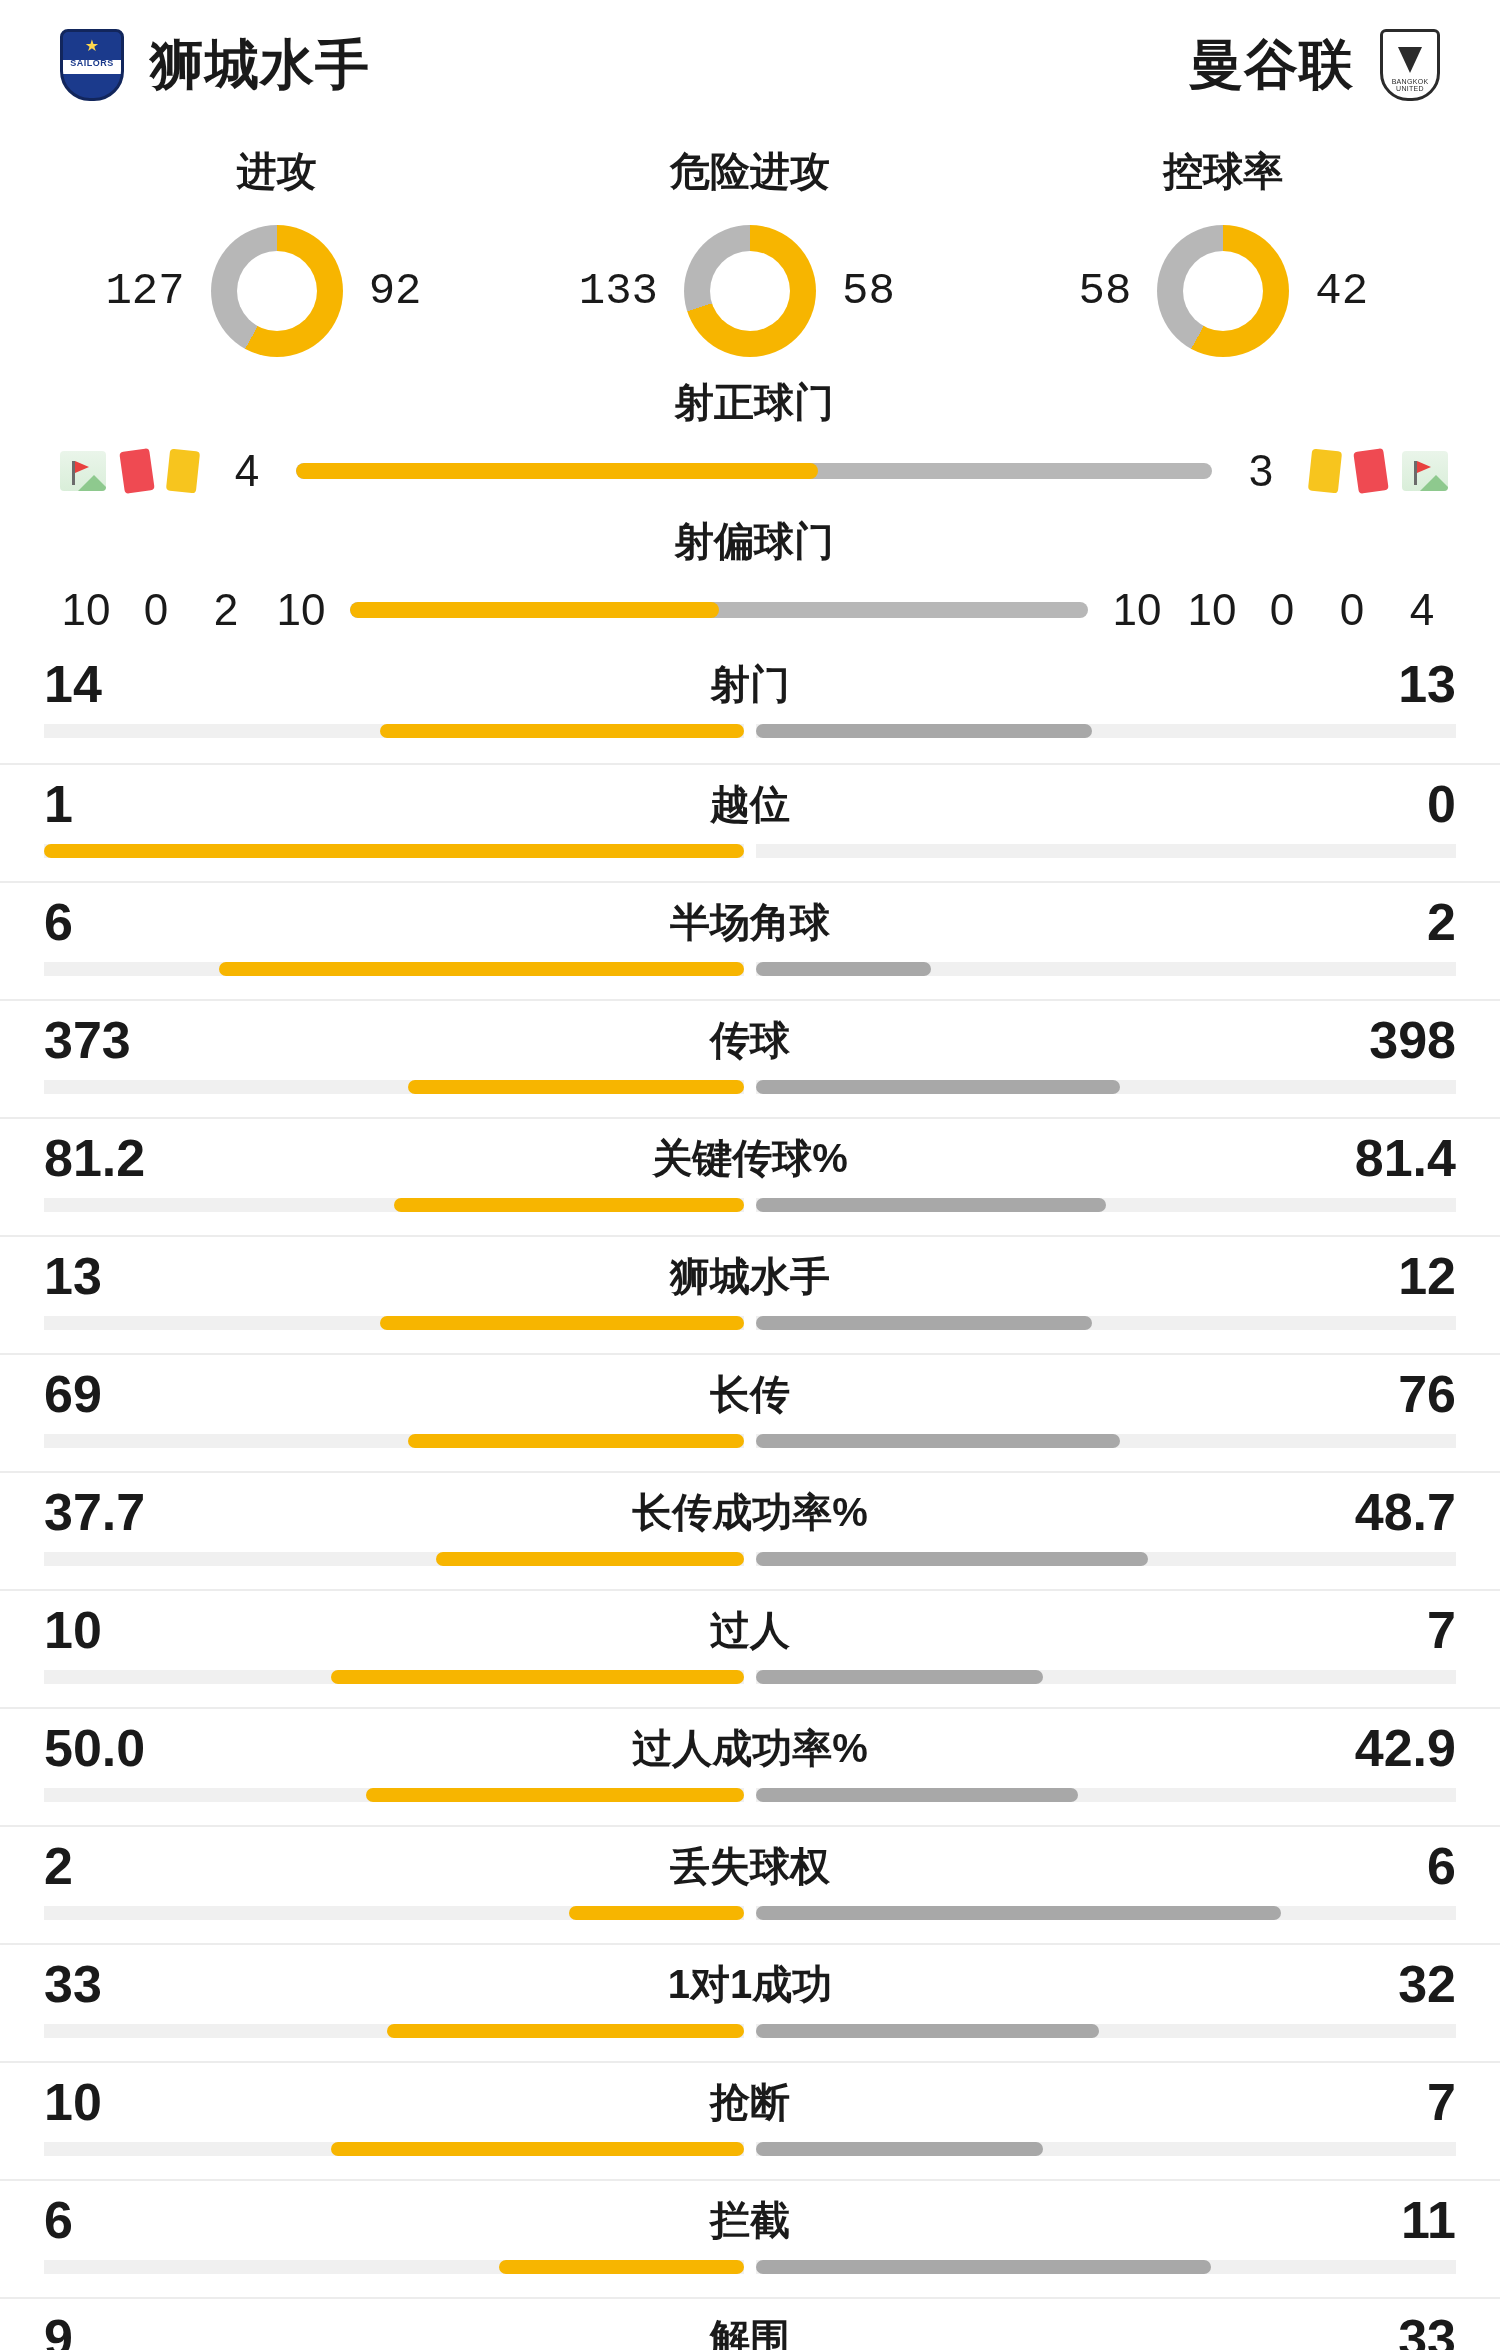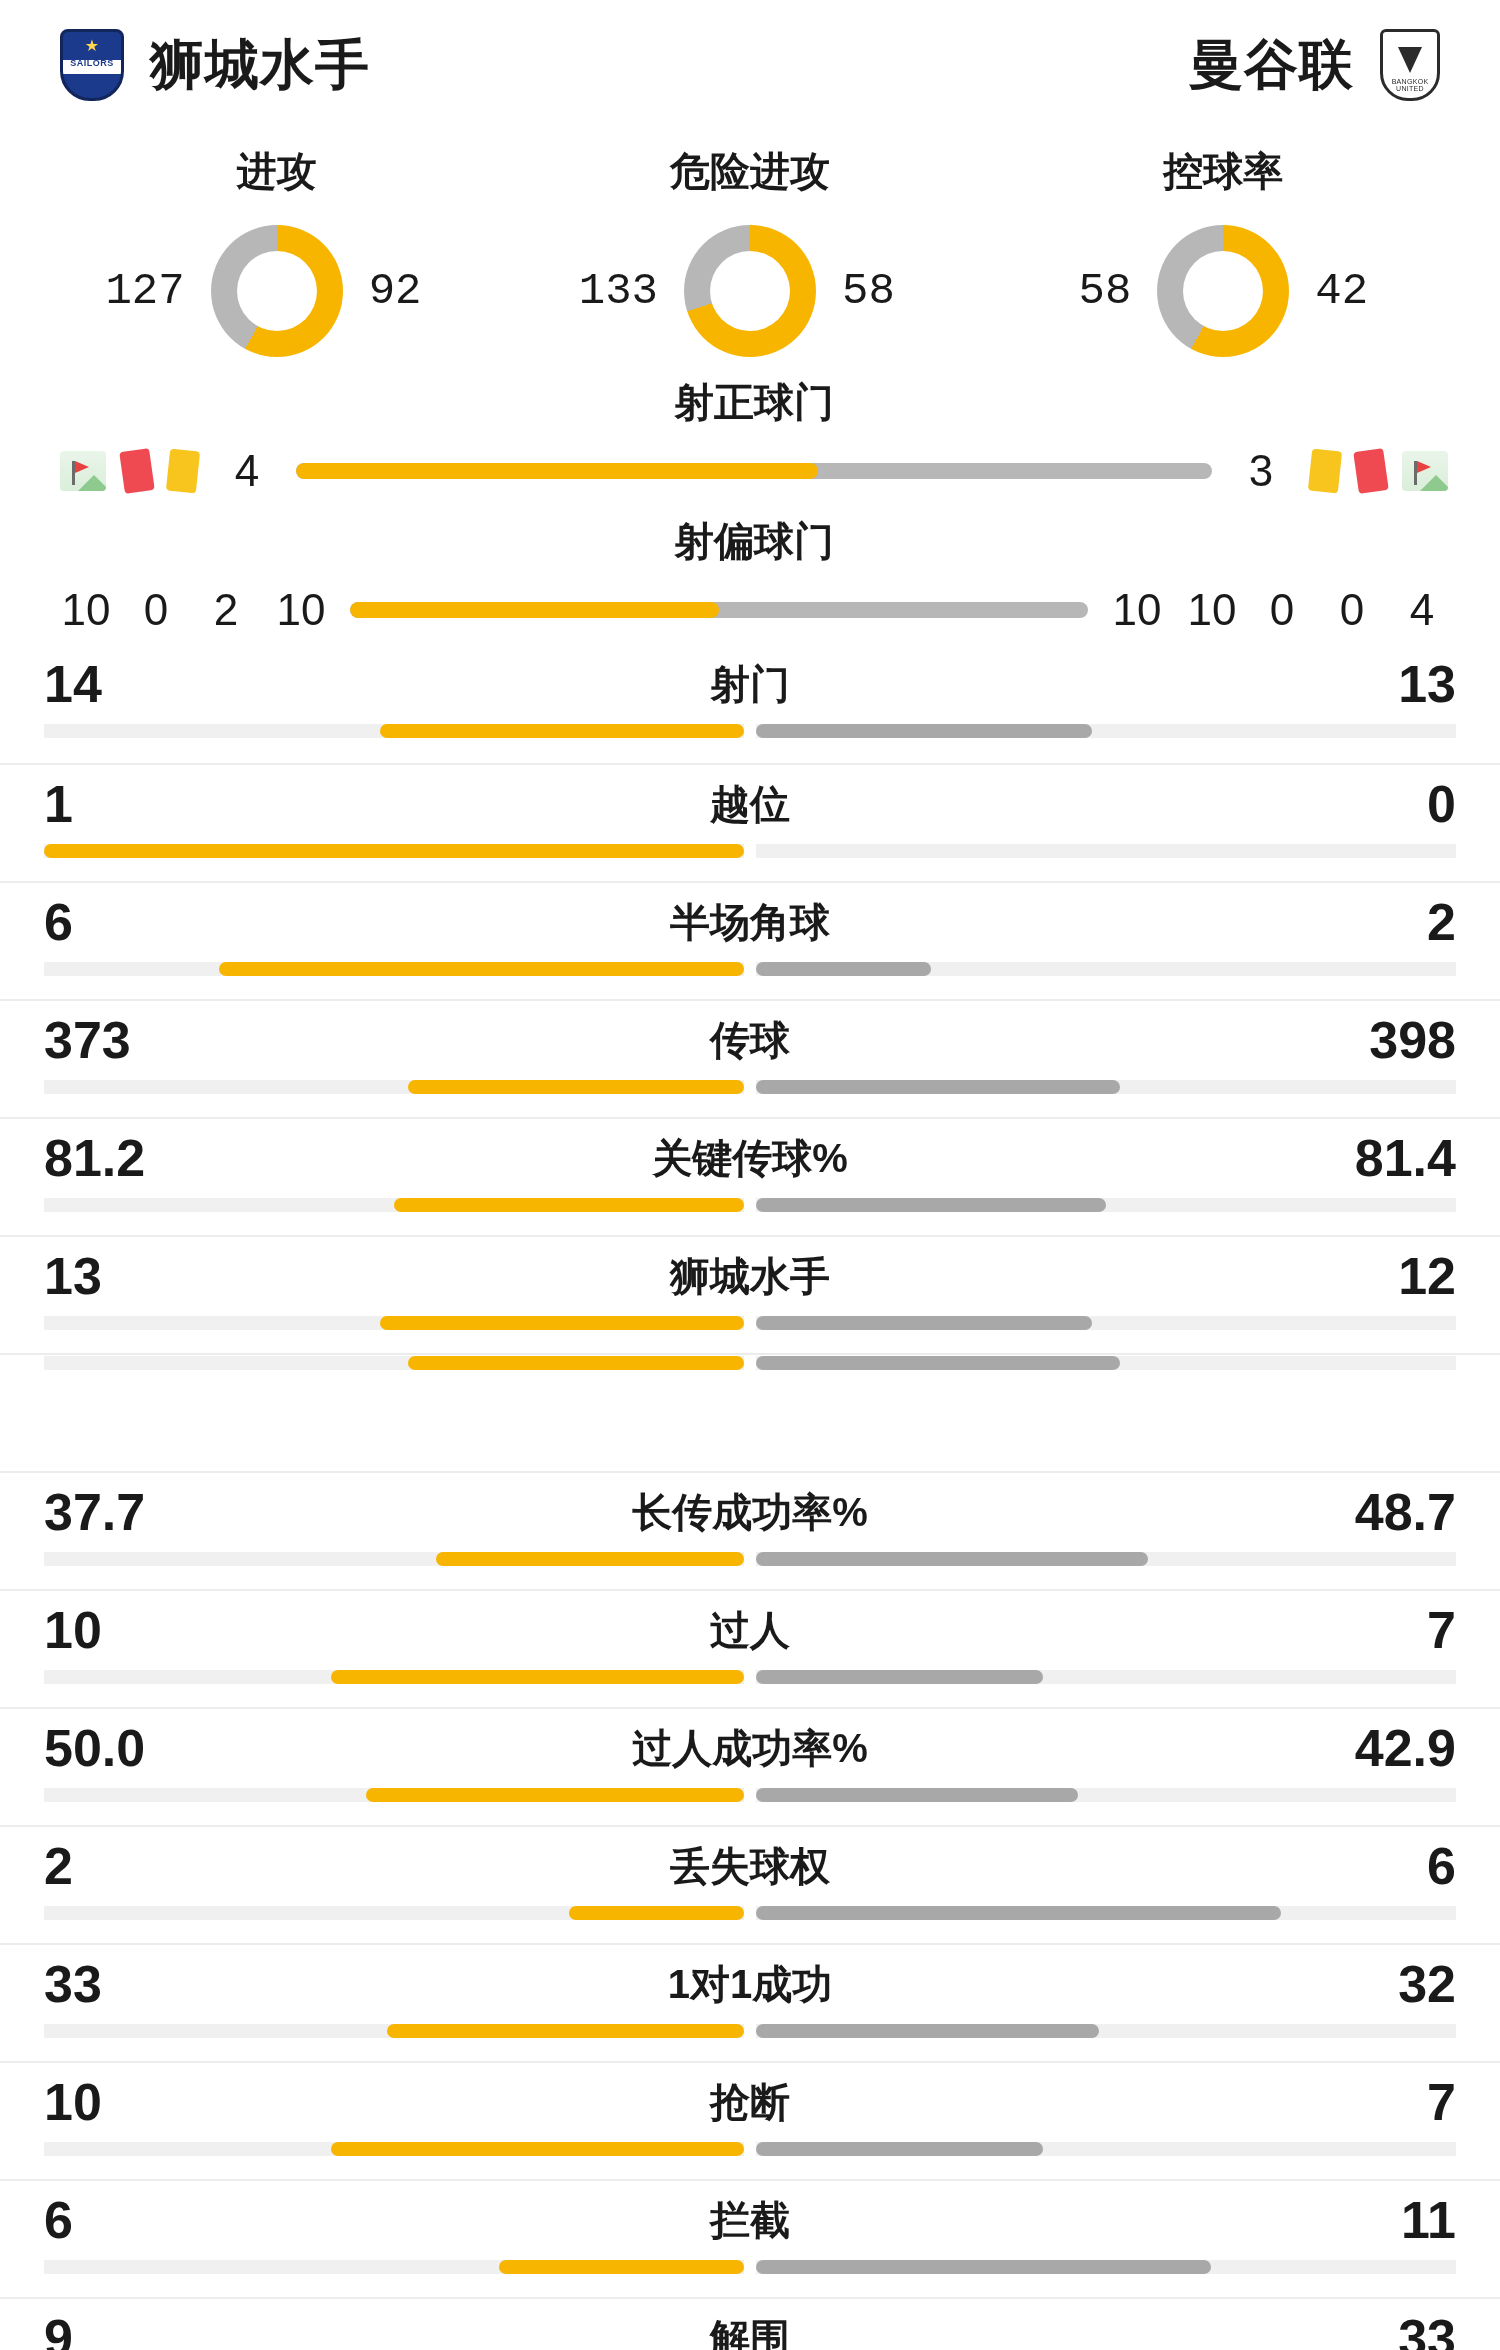--- a/index.html
+++ b/index.html
@@ -365,20 +365,25 @@
         <div class="dual-bar">
           <div class="dual-half left">
             <div class="seg" style="width: 52%;"></div>
           </div>
           <div class="dual-half right">
             <div class="seg" style="width: 48%;"></div>
           </div>
         </div>
       </div>
       <div class="stat-row">
+        <div class="stat-top">
+          <div class="stat-val">69</div>
+          <div class="stat-name">长传</div>
+          <div class="stat-val right">76</div>
+        </div>
         <div class="dual-bar">
           <div class="dual-half left">
             <div class="seg" style="width: 48%;"></div>
           </div>
           <div class="dual-half right">
             <div class="seg" style="width: 52%;"></div>
           </div>
         </div>
       </div>
       <div class="stat-row">

